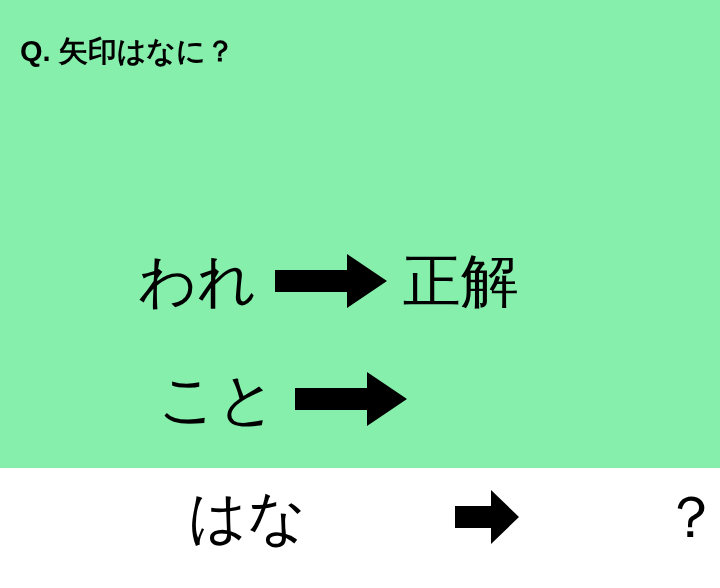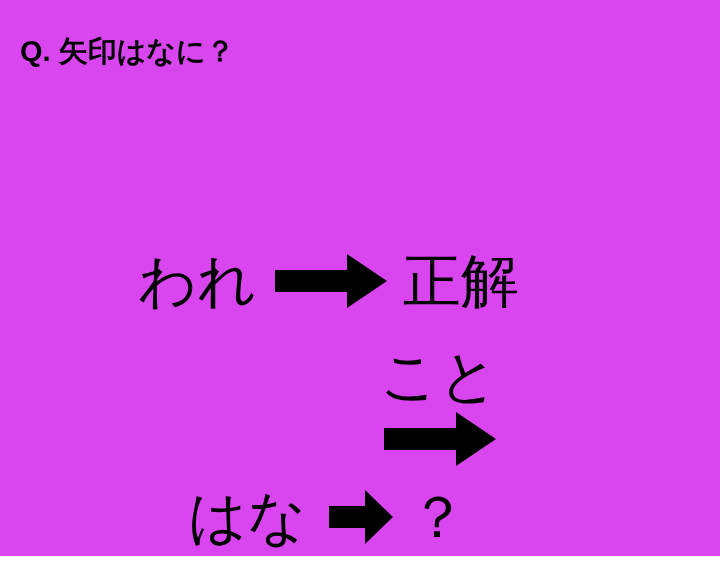--- a/index.html
+++ b/index.html
@@ -14,22 +14,22 @@
     font-family: "Liberation Sans", "DejaVu Sans", sans-serif;
     color: #000000;
     overflow: hidden;
     position: relative;
   }
 
   #slide {
     position: absolute;
     inset: 0;
     width: 720px;
-    height: 556px;
-    background: #d946ef;
+    height: 468px;
+    background: #86efac;
   }
 
   
   .prompt {
     position: absolute;
     left: 20px;
     top: 33px;
     width: 680px;
     font-weight: bold;
     font-size: 29px;
@@ -49,22 +49,22 @@
     width: 720px;
   }
   .row {
     position: relative;
     height: 118px;
     display: flex;
     align-items: center;
     justify-content: flex-start;
   }
   .row-1 { padding-left: 138px; align-items: center; }
-  .row-2 { padding-left: 158px; flex-direction: column; }
-  .row-3 { padding-left: 188px; }
+  .row-2 { padding-left: 158px; }
+  .row-3 { padding-left: 188px; justify-content: space-between; }
 
   .term {
     font-size: 58px;
     line-height: 72px;
     font-weight: normal;
     white-space: nowrap;
     color: #000000;
   }
   .term-left { }
   .term-right { }

